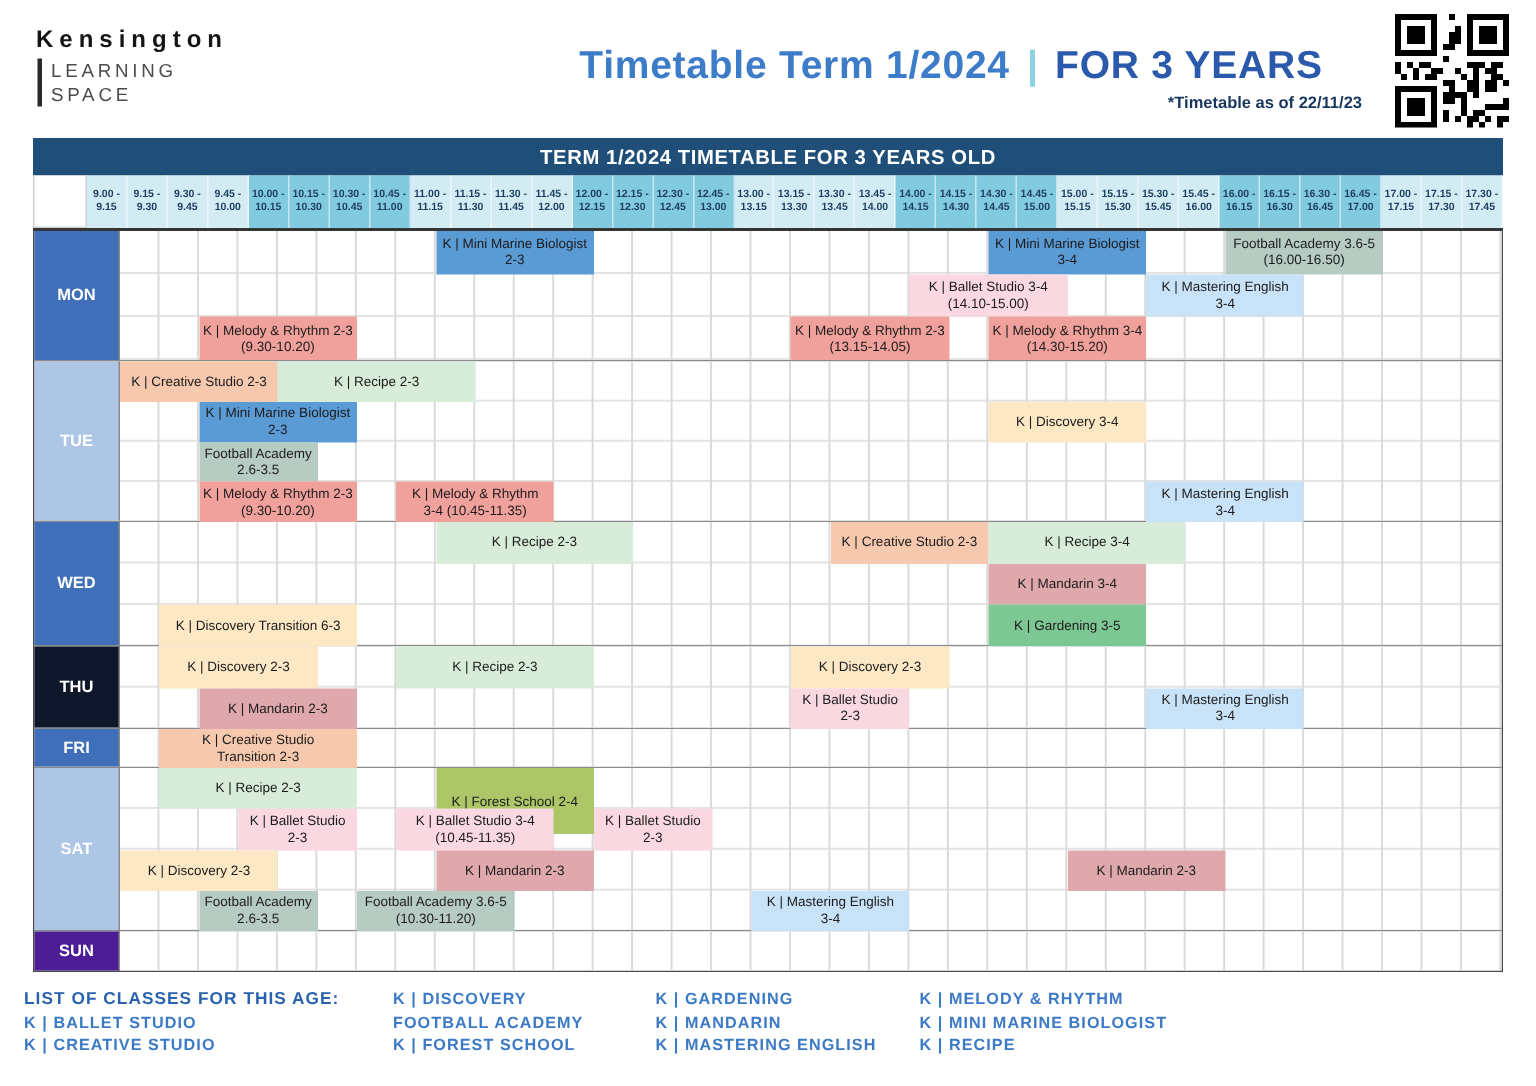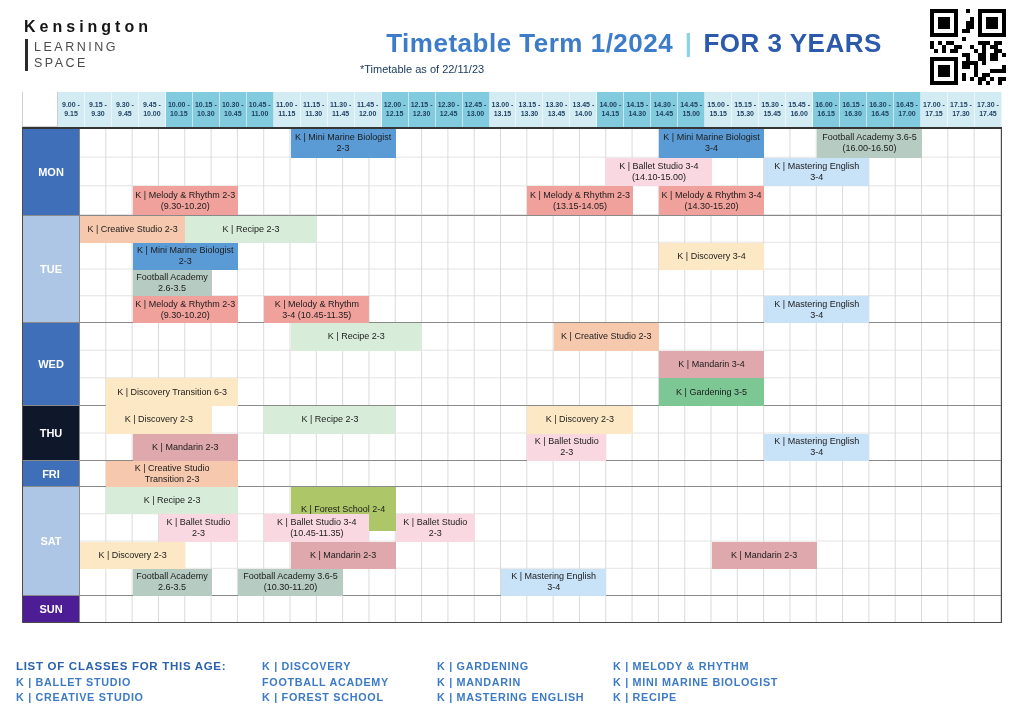--- a/index.html
+++ b/index.html
@@ -9,22 +9,22 @@
   
   .logo{position:absolute;left:24px;top:18px;}
   .logo-name{font-size:16px;font-weight:bold;letter-spacing:4px;color:#151515;}
   .logo-sub{margin-top:3px;margin-left:1px;border-left:3px solid #2a2a2a;padding-left:6px;}
   .logo-sub div{font-size:12.5px;letter-spacing:2.5px;color:#4c4c4c;line-height:16px;}
 
   .title-wrap{position:absolute;left:360px;top:28px;width:548px;text-align:center;white-space:nowrap;}
   .title-main{font-size:26px;font-weight:bold;letter-spacing:0.5px;}
   .title-div{font-size:26px;font-weight:bold;margin:0 7px;}
   .title-bold{font-size:26px;font-weight:bold;letter-spacing:0.5px;}
-  .title-note{position:absolute;left:360px;top:63px;width:548px;text-align:left;
-              font-size:11px;font-weight:normal;}
+  .title-note{position:absolute;left:360px;top:63px;width:548px;text-align:right;
+              font-size:11px;font-weight:bold;}
 
   .qr{position:absolute;left:930px;top:9px;width:76px;height:76px;background:#fff;}
 
   
   .grid{position:absolute;left:22px;top:92px;width:980px;}
   .banner{height:25px;color:#fff;font-size:13.5px;font-weight:bold;letter-spacing:0.4px;
           display:flex;align-items:center;justify-content:center;}
   .time-row{height:35px;display:flex;}
   .time-corner{width:36px;background:#fff;border:1px solid #cfcfcf;border-top:none;box-sizing:border-box;}
   .time-cells{flex:1;display:flex;}
@@ -145,20 +145,21 @@
         <rect x="2" y="2" width="3" height="3" fill="#000"></rect>
         <rect x="12" y="0" width="7" height="7" fill="#000"></rect>
         <rect x="13" y="1" width="5" height="5" fill="#fff"></rect>
         <rect x="14" y="2" width="3" height="3" fill="#000"></rect>
         <rect x="0" y="12" width="7" height="7" fill="#000"></rect>
         <rect x="1" y="13" width="5" height="5" fill="#fff"></rect>
         <rect x="2" y="14" width="3" height="3" fill="#000"></rect>
       </svg></div>
 
   <div class="grid">
+    <div class="banner" id="banner" style="background: rgb(31, 78, 121);">TERM 1/2024 TIMETABLE FOR 3 YEARS OLD</div>
     <div class="time-row">
       <div class="time-corner"></div>
       <div class="time-cells" id="timeCells">
           <div class="tcell" style="background: rgb(211, 236, 244); color: rgb(28, 61, 94);">
             <div>9.00 -</div>
             <div>9.15</div>
           </div>
           <div class="tcell" style="background: rgb(211, 236, 244); color: rgb(28, 61, 94);">
             <div>9.15 -</div>
             <div>9.30</div>
@@ -370,20 +371,23 @@
           </div>
         </div>
         <div class="day-row" style="height: 83px;">
           <div class="day-label" style="background: rgb(62, 111, 184);">WED</div>
           <div class="day-canvas" style="background-image: linear-gradient(to left, rgb(218, 218, 218) 1px, transparent 1px), linear-gradient(to top, rgb(227, 227, 227) 1px, transparent 1px); background-size: calc(2.85714%) 100%, 100% 27.6667px;">
             <div class="ev" style="left: 22.8571%; width: 14.2857%; top: 0px; height: 27.6667px; background: rgb(215, 237, 217);">
               <div>K | Recipe 2-3</div>
             </div>
             <div class="ev" style="left: 51.4286%; width: 11.4286%; top: 0px; height: 27.6667px; background: rgb(246, 201, 174);">
               <div>K | Creative Studio 2-3</div>
+            </div>
+            <div class="ev" style="left: 62.8571%; width: 14.2857%; top: 0px; height: 27.6667px; background: rgb(215, 237, 217);">
+              <div>K | Recipe 3-4</div>
             </div>
             <div class="ev" style="left: 62.8571%; width: 11.4286%; top: 27.6667px; height: 27.6667px; background: rgb(223, 168, 172);">
               <div>K | Mandarin 3-4</div>
             </div>
             <div class="ev" style="left: 2.85714%; width: 14.2857%; top: 55.3333px; height: 27.6667px; background: rgb(252, 232, 196);">
               <div>K | Discovery Transition 6-3</div>
             </div>
             <div class="ev" style="left: 62.8571%; width: 11.4286%; top: 55.3333px; height: 27.6667px; background: rgb(125, 199, 149);">
               <div>K | Gardening 3-5</div>
             </div>

